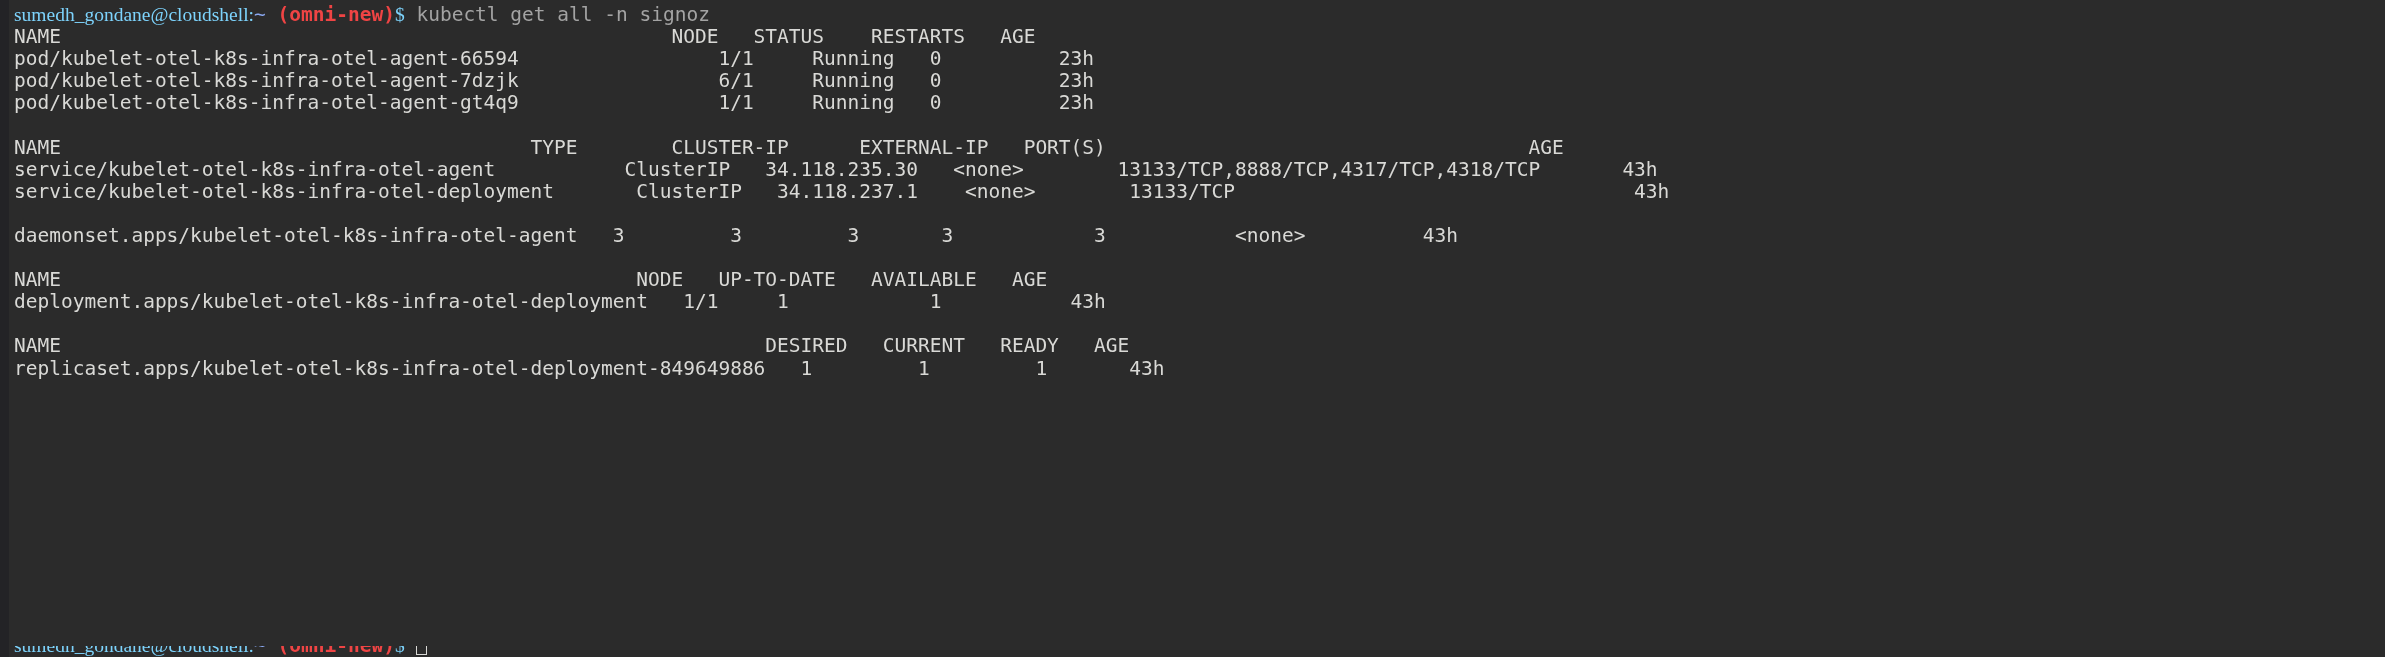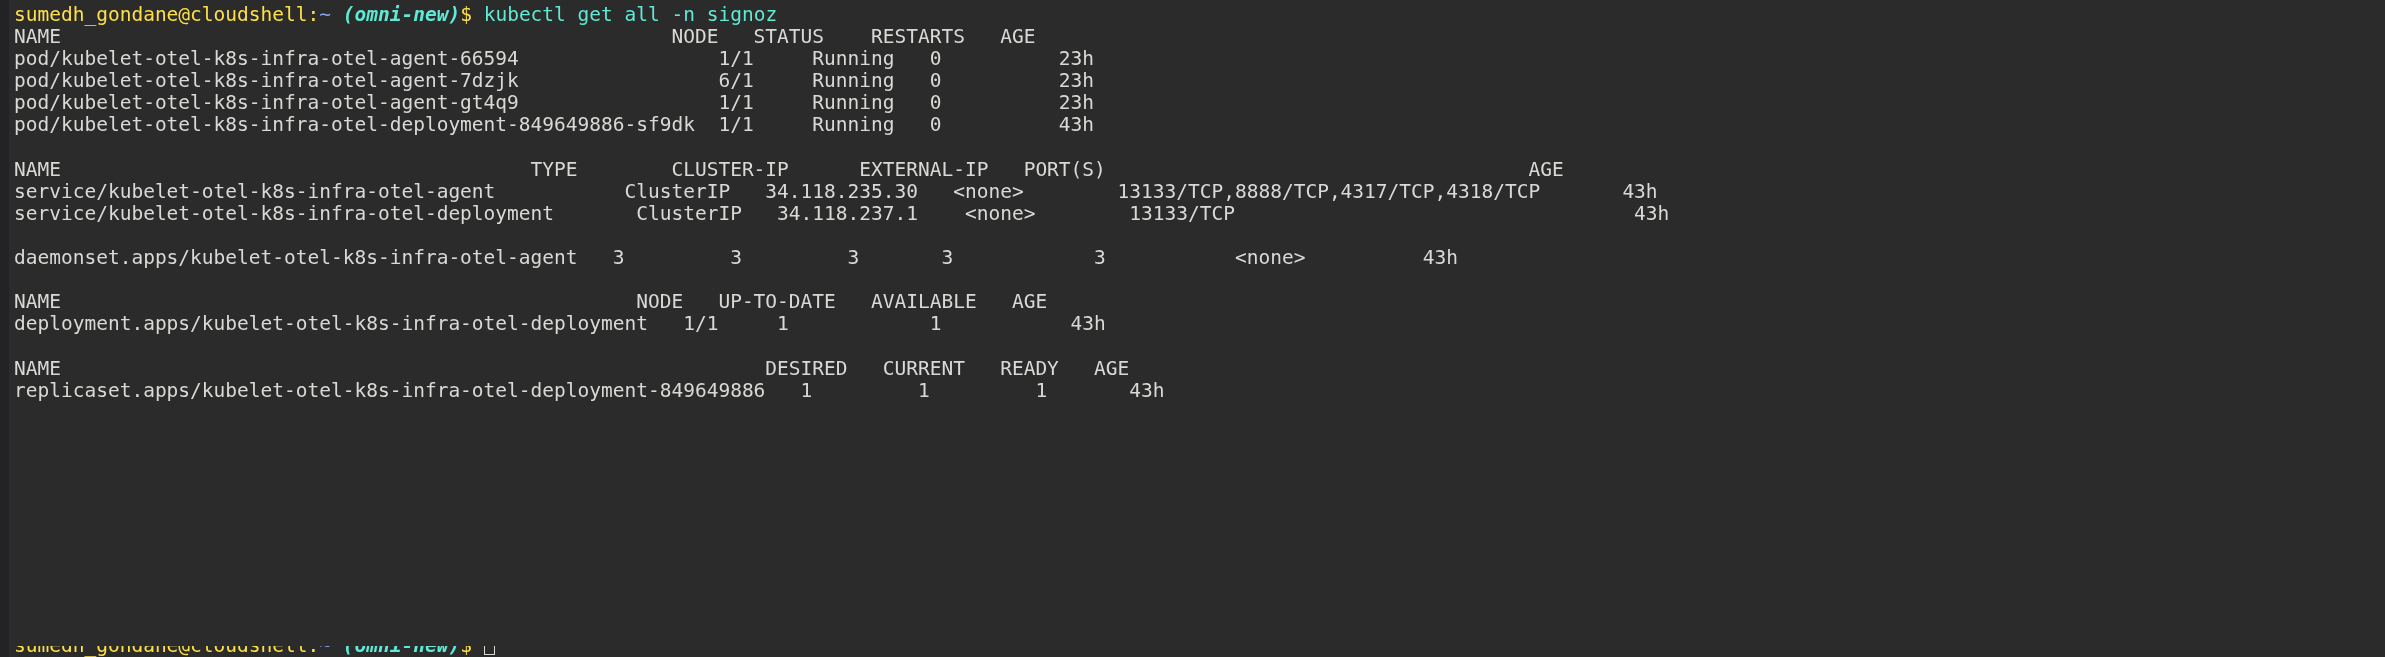--- a/index.html
+++ b/index.html
@@ -53,24 +53,24 @@
     letter-spacing: 0px;
     font-weight: 400;
   }
 
   .line.blank {
     color: transparent;
   }
 
   .seg { white-space: pre; }
 
-  .c-white   { color: #fde047; }
-  .c-yellow  { color: #5eead4; font-weight: bold; font-style: italic; }
+  .c-white   { color: #7dd3fc; font-family: Liberation Serif, serif; }
+  .c-yellow  { color: #ef4444; font-weight: bold; }
   .c-blue    { color: #8aa8f0; }
-  .c-cmd     { color: #5eead4; }
+  .c-cmd     { color: #a3a3a3; }
 
   
   #clipped {
     position: absolute;
     left: 0;
     bottom: 0;
     width: 1923px;
     height: 11px;
     overflow: hidden;
     padding-left: 14px;
@@ -99,21 +99,20 @@
   <div id="gutter"></div>
 
   <div id="screen">
 
     <div class="line"><span class="seg c-white">sumedh_gondane@cloudshell</span><span class="seg c-white">:</span><span class="seg c-blue">~</span><span class="seg"> </span><span class="seg c-yellow">(omni-new)</span><span class="seg c-white">$</span><span class="seg"> </span><span class="seg c-cmd">kubectl get all -n signoz</span></div>
 
     <div class="line">NAME                                                    NODE   STATUS    RESTARTS   AGE</div>
     <div class="line">pod/kubelet-otel-k8s-infra-otel-agent-66594                 1/1     Running   0          23h</div>
     <div class="line">pod/kubelet-otel-k8s-infra-otel-agent-7dzjk                 6/1     Running   0          23h</div>
     <div class="line">pod/kubelet-otel-k8s-infra-otel-agent-gt4q9                 1/1     Running   0          23h</div>
-    <div class="line">pod/kubelet-otel-k8s-infra-otel-deployment-849649886-sf9dk  1/1     Running   0          43h</div>
     <div class="line blank">&nbsp;</div>
 
     <div class="line">NAME                                        TYPE        CLUSTER-IP      EXTERNAL-IP   PORT(S)                                    AGE</div>
     <div class="line">service/kubelet-otel-k8s-infra-otel-agent           ClusterIP   34.118.235.30   &lt;none&gt;        13133/TCP,8888/TCP,4317/TCP,4318/TCP       43h</div>
     <div class="line">service/kubelet-otel-k8s-infra-otel-deployment       ClusterIP   34.118.237.1    &lt;none&gt;        13133/TCP                                  43h</div>
     <div class="line blank">&nbsp;</div>
 
     <div class="line">daemonset.apps/kubelet-otel-k8s-infra-otel-agent   3         3         3       3            3           &lt;none&gt;          43h</div>
     <div class="line blank">&nbsp;</div>
 

